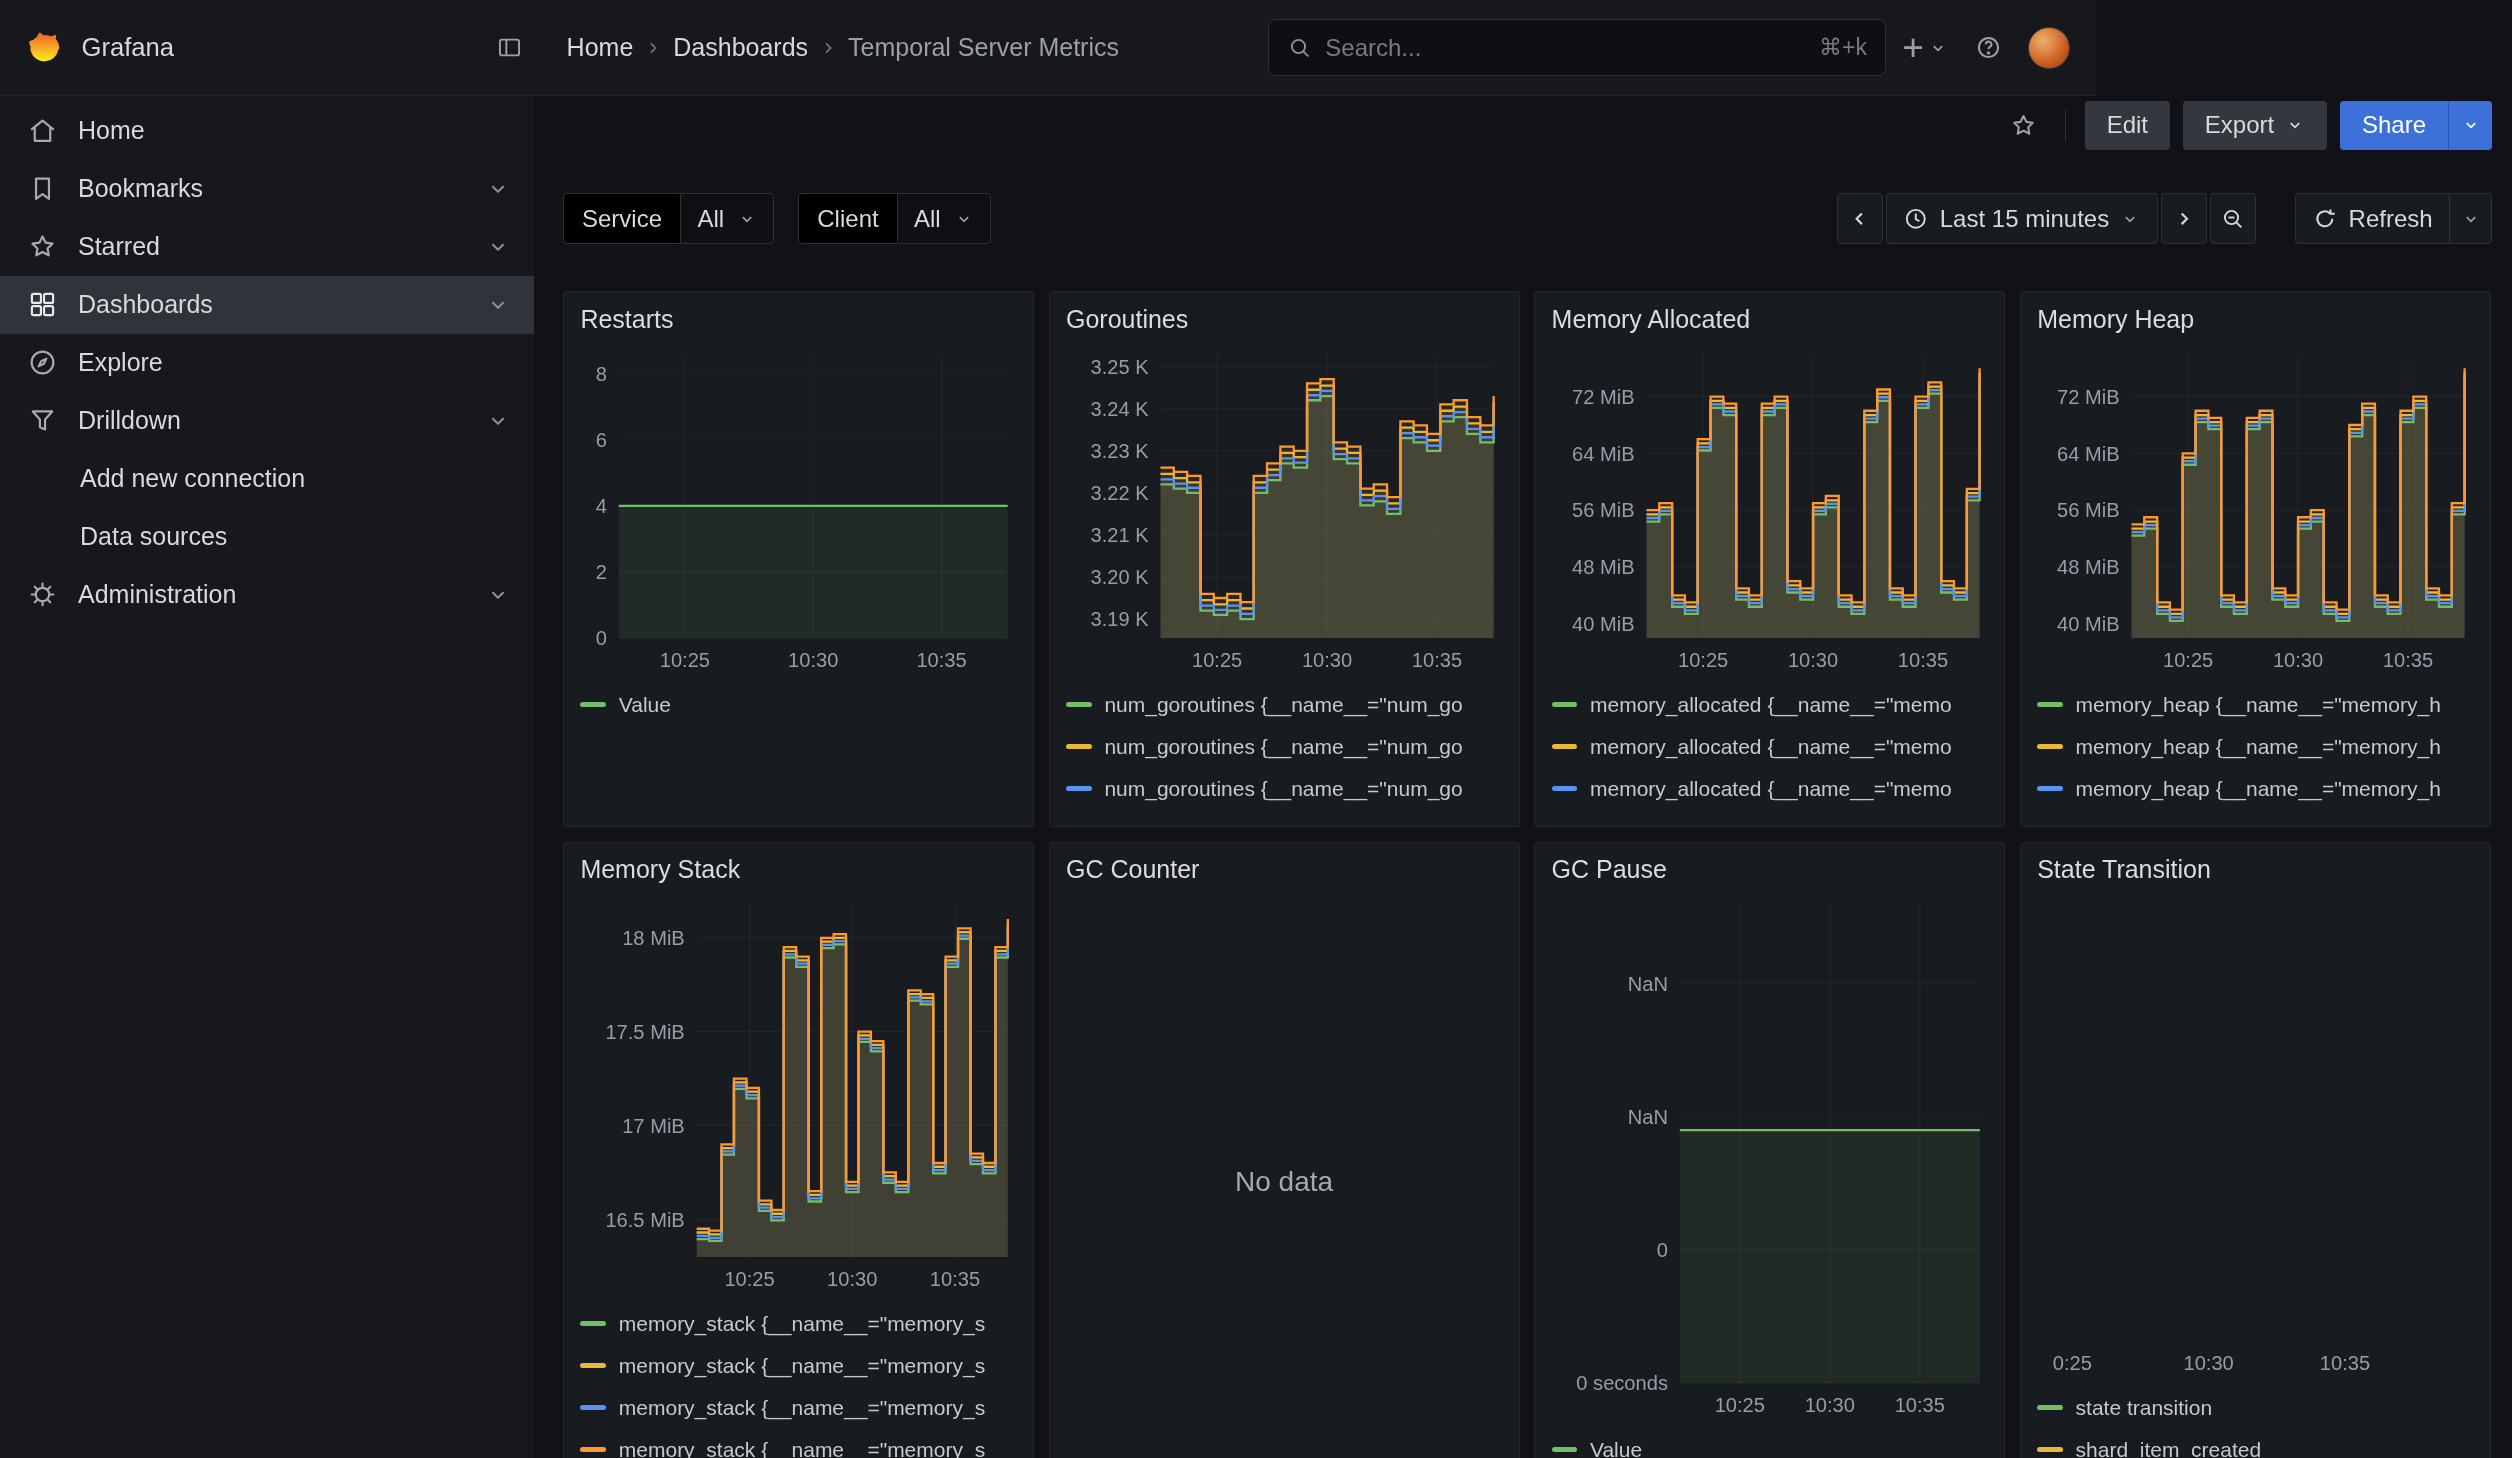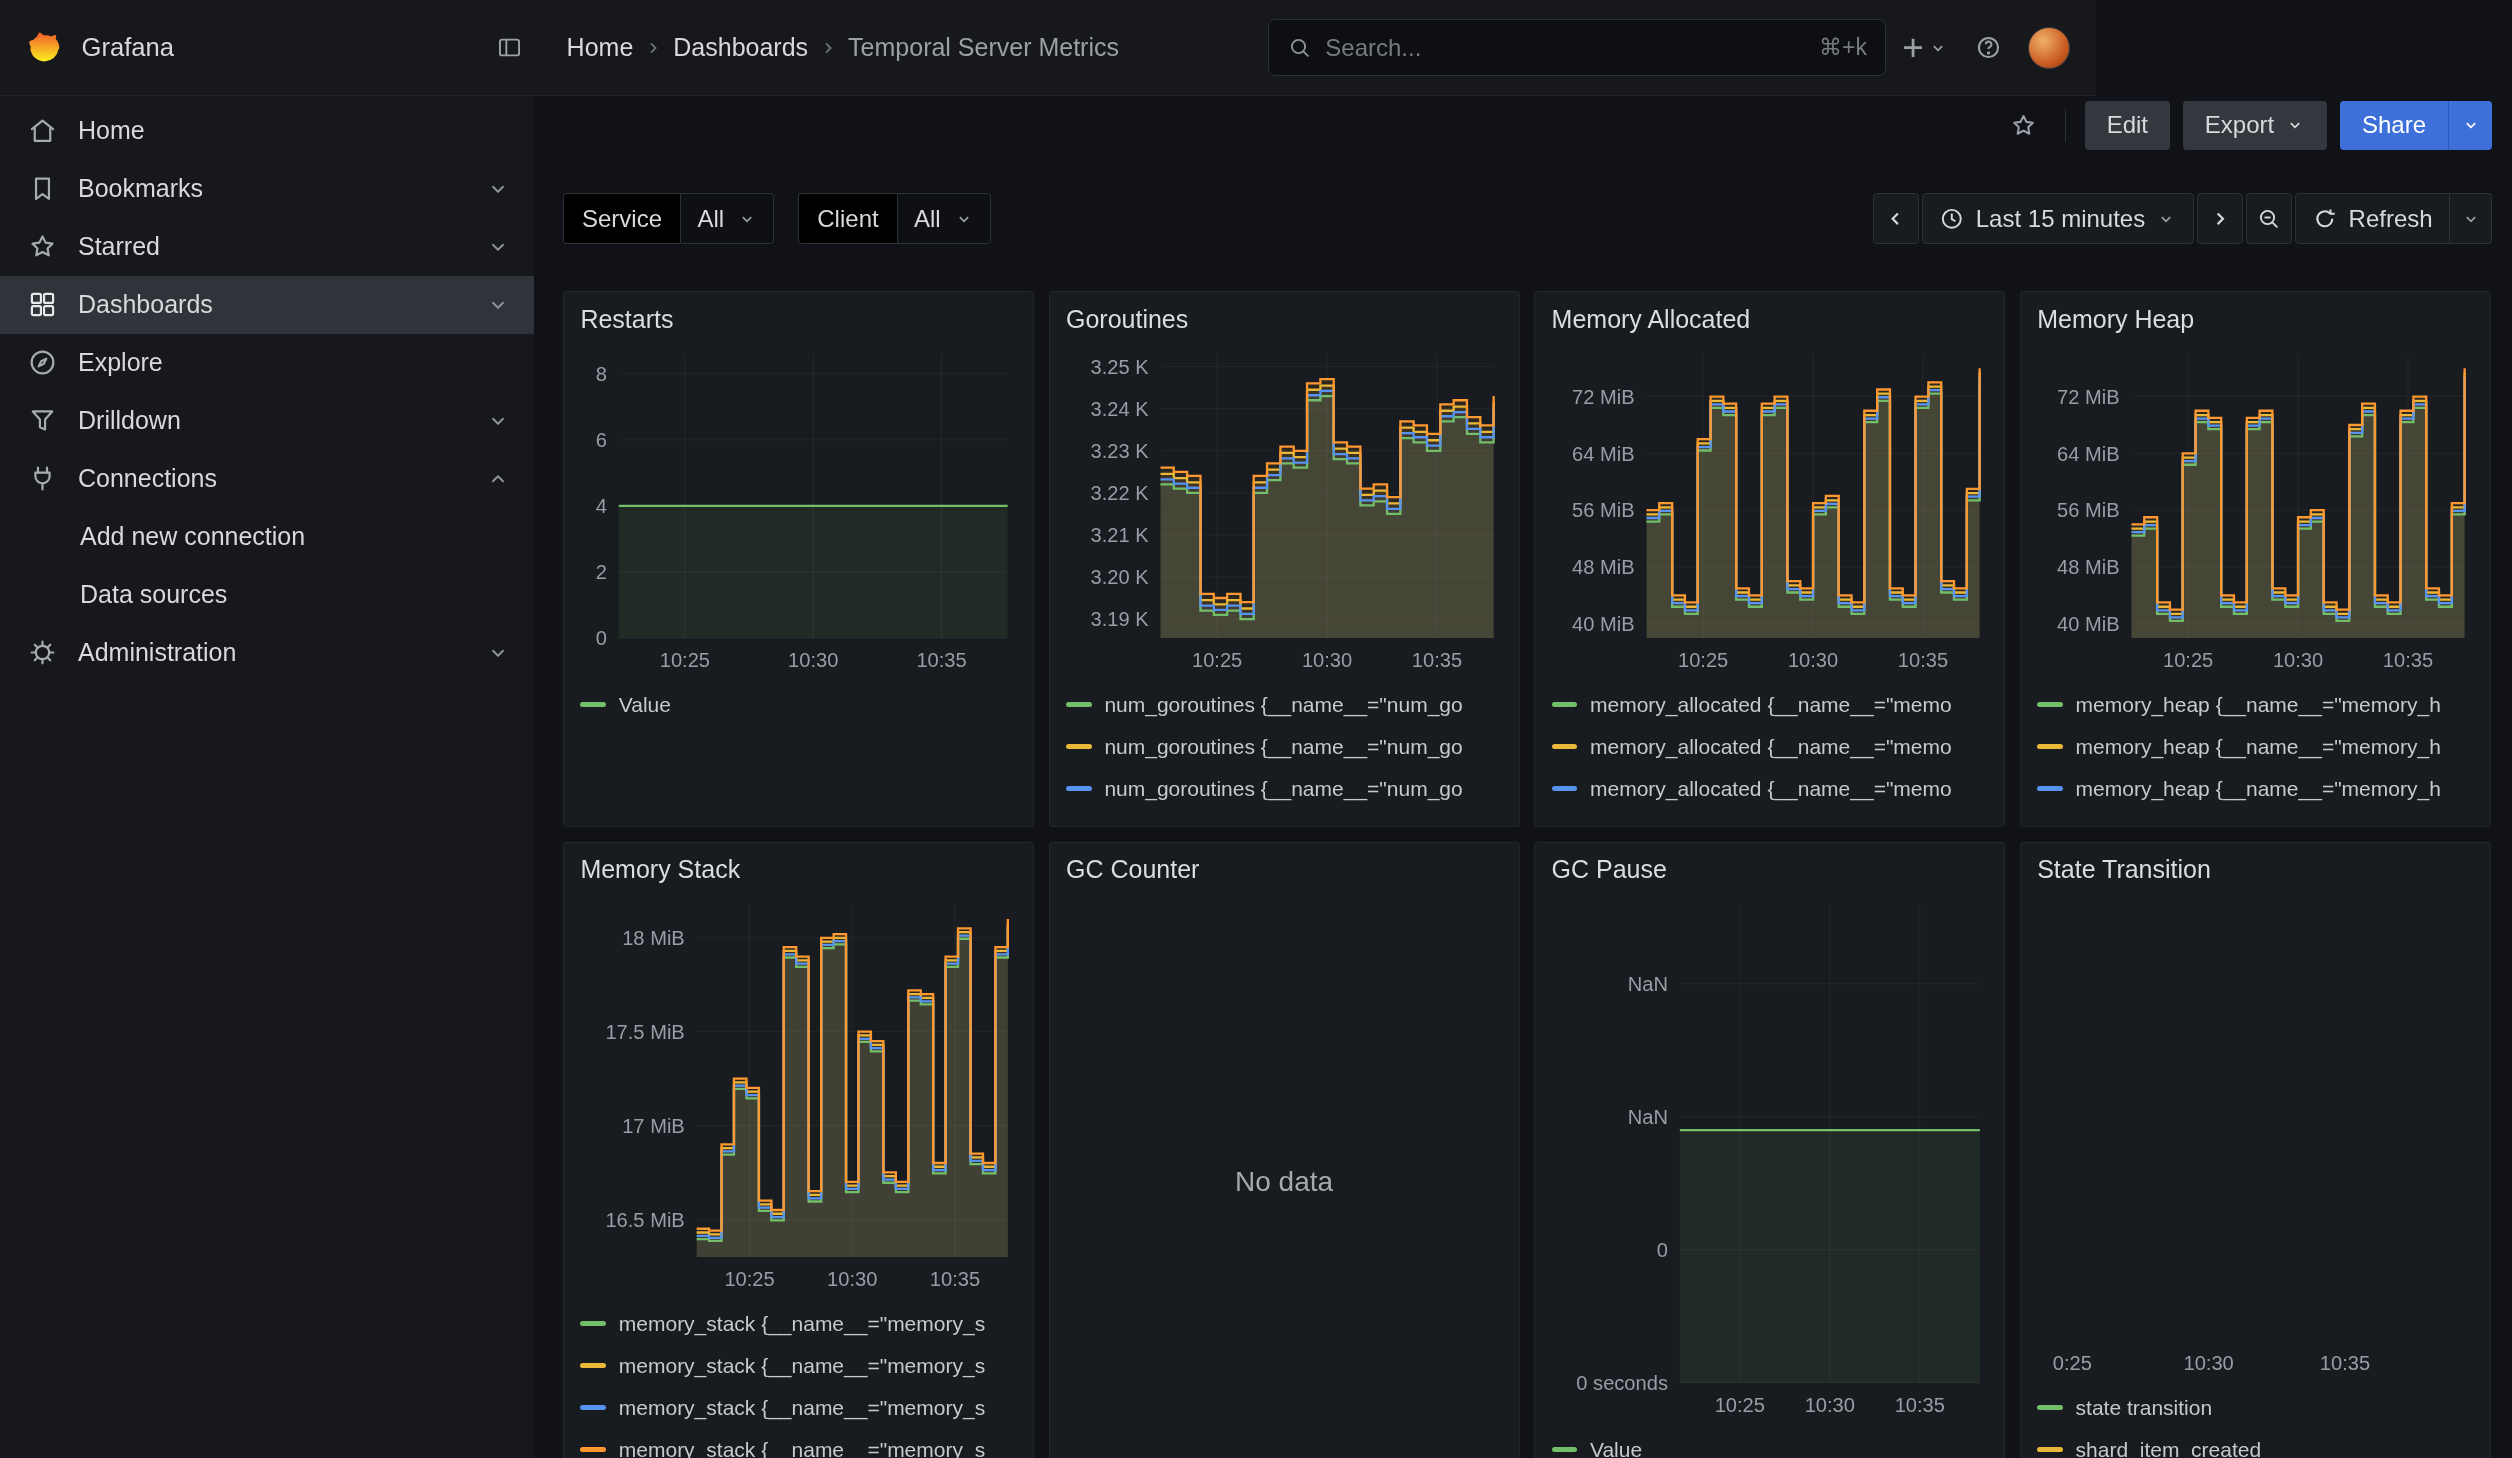--- a/index.html
+++ b/index.html
@@ -115,21 +115,21 @@
   .time-controls { margin-left:auto; display:flex; align-items:center; gap:3px; }
   .tbtn {
     height:51px; background:#181b1f; border:0.9px solid #2c3235; border-radius:3.7px;
     color:#d8d9da; font-size:24px; font-family:inherit; cursor:pointer;
     display:flex; align-items:center; gap:11px; padding:0 16.4px;
   }
   .tbtn.square { width:46px; padding:0; justify-content:center; }
   .tbtn svg { width:25.6px; height:25.6px; }
   .tbtn svg.caret { width:20px; height:20px; color:#9da0a8; }
   .refresh-group { display:flex; }
-  .refresh-main { border-radius:3.7px 0 0 3.7px; }
+  .refresh-main { border-radius:3.7px 0 0 3.7px;margin-left:36px; }
   .refresh-caret { width:42px; padding:0; justify-content:center; border-left:none; border-radius:0 3.7px 3.7px 0; }
 
   
   .dashboard {
     position:absolute; top:195px; left:29px;
     display:grid; grid-template-columns:repeat(4, 471px); grid-template-rows:536px 639px; gap:14.6px;
   }
   .panel {
     background:#181b1f; border:0.9px solid #23262b; border-radius:2.7px;
     display:flex; flex-direction:column; padding:12.8px 16.4px 9px 16.4px; overflow:hidden;
@@ -280,35 +280,20 @@
       <div class="side-item">
         <span class="side-icon">
           <svg viewBox="0 0 24 24" fill="none" stroke="currentColor" stroke-width="1.7" stroke-linecap="round" stroke-linejoin="round">
             <path d="M4.5 5h15l-5.5 6.3V19l-4-1.8v-6Z"></path>
           </svg>
         </span>
         <span class="side-label">Drilldown</span>
         <span class="side-chev">
           <svg viewBox="0 0 24 24" fill="none" stroke="currentColor" stroke-width="2" stroke-linecap="round" stroke-linejoin="round">
             <path d="M7 9.8l5 5 5-5"></path>
-          </svg>
-        </span>
-      </div>
-      <div class="side-item">
-        <span class="side-icon">
-          <svg viewBox="0 0 24 24" fill="none" stroke="currentColor" stroke-width="1.7" stroke-linecap="round" stroke-linejoin="round">
-            <path d="M8.5 3.5v4M15.5 3.5v4"></path>
-            <path d="M6.5 7.5h11v2.7a5.5 5.5 0 0 1-11 0Z"></path>
-            <path d="M12 16v4.5"></path>
-          </svg>
-        </span>
-        <span class="side-label">Connections</span>
-        <span class="side-chev">
-          <svg viewBox="0 0 24 24" fill="none" stroke="currentColor" stroke-width="2" stroke-linecap="round" stroke-linejoin="round">
-            <path d="M7 14.2l5-5 5 5"></path>
           </svg>
         </span>
       </div>
       <div class="side-item indent">
         <span class="side-label">Add new connection</span>
       </div>
       <div class="side-item indent">
         <span class="side-label">Data sources</span>
       </div>
       <div class="side-item">

